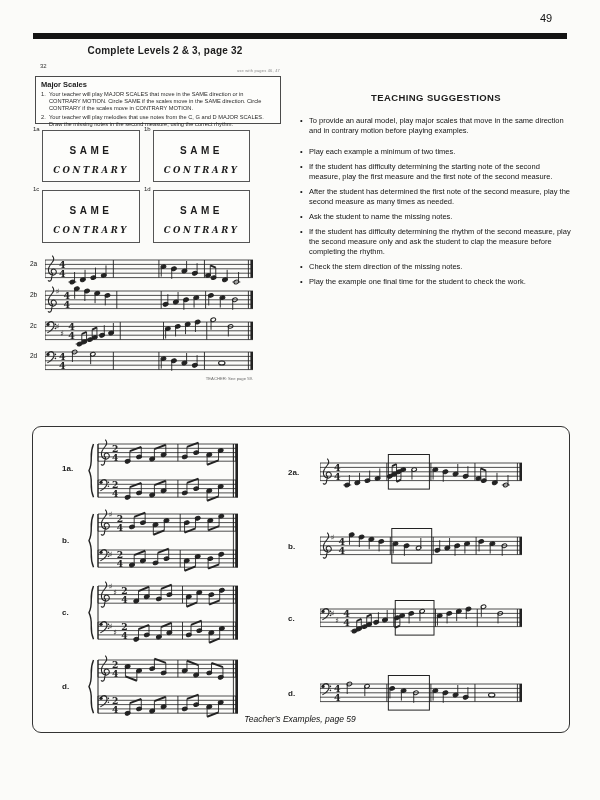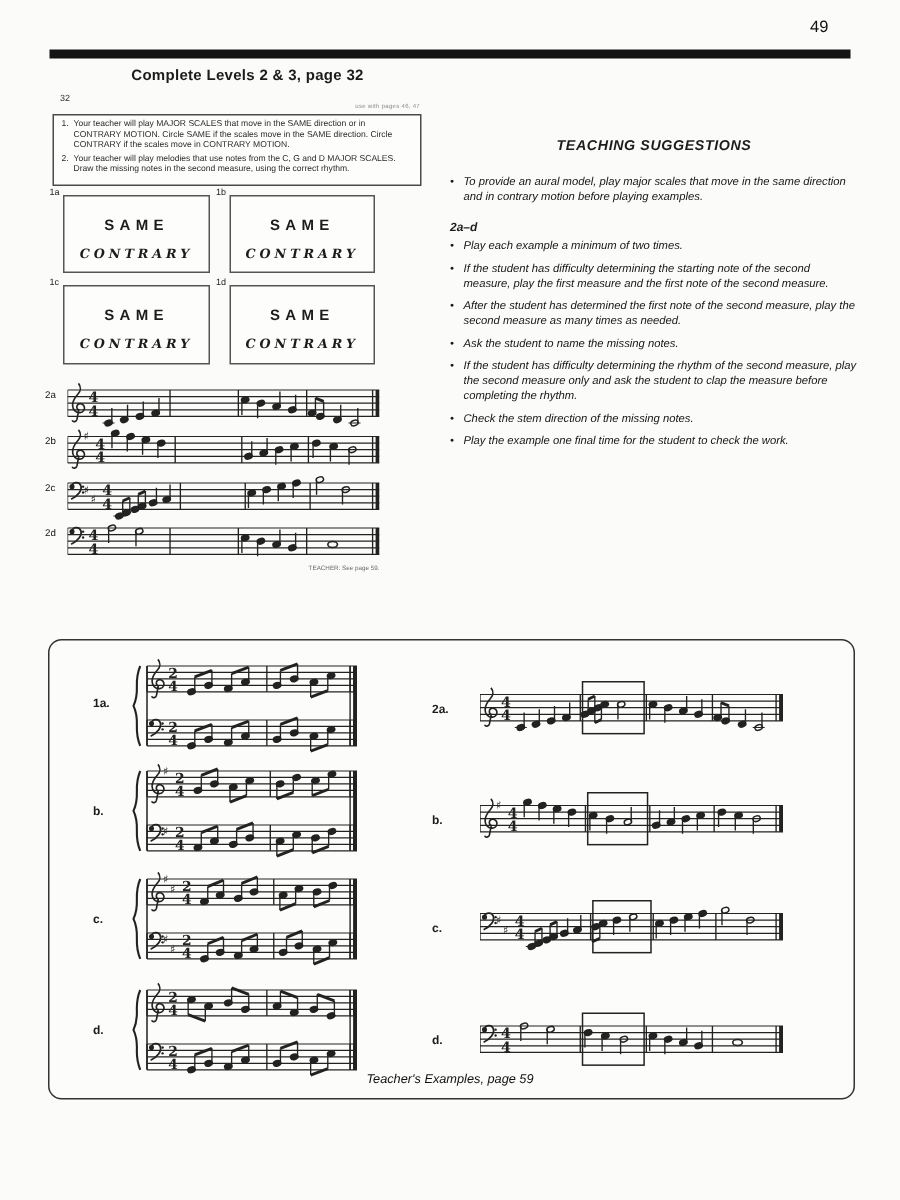--- a/index.html
+++ b/index.html
@@ -45,20 +45,21 @@
 <body>
 
 <div class="abs page-num" style="left:540px; top:12px;">49</div>
 <div class="abs top-rule" style="left:33px; top:33px; width:534px; height:6px;"></div>
 
 <div class="abs ws-heading" style="left:45px; top:45px; width:240px;">Complete Levels 2 &amp; 3, page 32</div>
 <div class="abs ws-pagenum" style="left:40px; top:63px;">32</div>
 <div class="abs corner-note" style="left:185px; top:68px; width:95px;">use with pages 46, 47</div>
 
 <div class="abs instr-box" style="left:35px; top:76px; width:246px; height:48px;">
+  <div class="instr-title">Major Scales</div>
   <div>
       <div class="instr-item">
         <span class="num">1.</span>
         <span>Your teacher will play MAJOR SCALES that move in the SAME direction or in CONTRARY MOTION.  Circle SAME if the scales move in the SAME direction.  Circle CONTRARY if the scales move in CONTRARY MOTION.</span>
       </div>
       <div class="instr-item">
         <span class="num">2.</span>
         <span>Your teacher will play melodies that use notes from the C, G and D MAJOR SCALES. Draw the missing notes in the second measure, using the correct rhythm.</span>
       </div>
     </div>
@@ -247,32 +248,31 @@
       <line x1="126.7315" y1="22.8" x2="126.7315" y2="32.8" stroke="#222" stroke-width="0.9"></line>
       <ellipse cx="139.408" cy="25" rx="2.5" ry="1.8" fill="#222" stroke="#222" stroke-width="1" transform="rotate(-18 139.408 25)"></ellipse>
       <line x1="141.60799999999998" y1="25" x2="141.60799999999998" y2="15" stroke="#222" stroke-width="0.9"></line>
       <ellipse cx="149.8845" cy="27.200000000000003" rx="2.5" ry="1.8" fill="#222" stroke="#222" stroke-width="1" transform="rotate(-18 149.8845 27.200000000000003)"></ellipse>
       <line x1="152.0845" y1="27.200000000000003" x2="152.0845" y2="17.200000000000003" stroke="#222" stroke-width="0.9"></line>
       <ellipse cx="176.759" cy="25" rx="3.2" ry="2" fill="none" stroke="#222" stroke-width="1.1"></ellipse>
     </svg></div>
 
 <div class="abs teacher-note" style="left:150px; top:376px; width:103px;">TEACHER: See page 59.</div>
 
-<div class="abs ts-col" style="left:300px; top:92px;font-style:italic;">
+<div class="abs ts-col" style="left:300px; top:92px;">
   <div class="ts-title">TEACHING SUGGESTIONS</div>
   <div>
     <div>
         <div class="bullet">
           <span class="dot">•</span>
           <span>To provide an aural model, play major scales that move in the same direction and in contrary motion before playing examples.</span>
         </div>
       </div>
   </div>
   <div class="ts-sec2">
-    <div class="ts-head">2a–d</div>
     <div>
         <div class="bullet">
           <span class="dot">•</span>
           <span>Play each example a minimum of two times.</span>
         </div>
         <div class="bullet">
           <span class="dot">•</span>
           <span>If the student has difficulty determining the starting note of the second measure, play the first measure and the first note of the second measure.</span>
         </div>
         <div class="bullet">

